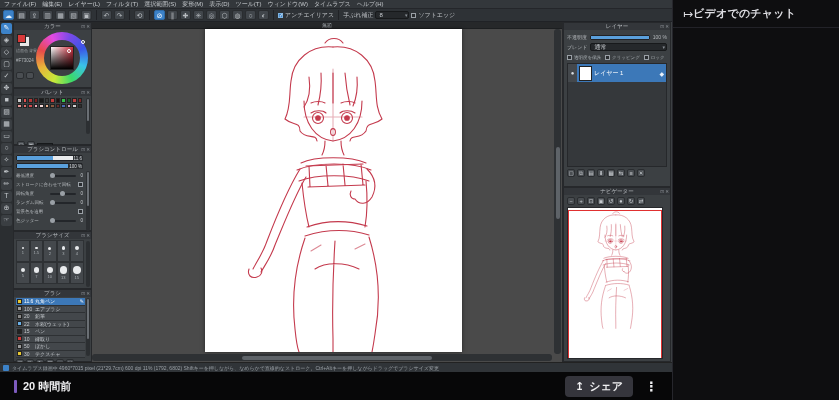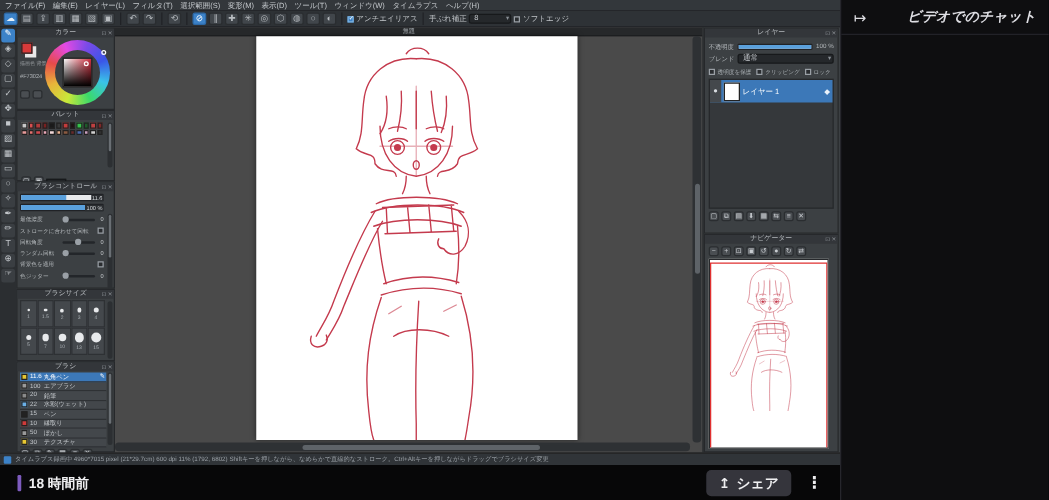--- a/index.html
+++ b/index.html
@@ -112,21 +112,21 @@
   .pbar{width:3px;height:13px;background:#7d5bbe;border-radius:1px;margin-right:6px;}
   .tstamp{color:#efeff1;font-size:11px;font-weight:bold;}
   .bbright{margin-left:auto;display:flex;align-items:center;gap:12px;}
   .sharebtn{display:flex;align-items:center;gap:5px;height:21px;background:#35353c;border-radius:4px;padding:0 10px;color:#efeff1;font-size:11px;font-weight:bold;}
   .sharebtn .shic{font-size:11px;}
   .kebab{color:#efeff1;font-size:13px;font-weight:bold;}
   
   .chatcol{position:absolute;left:672px;top:0;width:167px;height:400px;background:#0e0e10;border-left:1px solid #26262c;}
   .chathead{height:28px;display:flex;align-items:center;border-bottom:1px solid #222228;padding:0 10px;}
   .collapse{color:#dedee3;font-size:12px;}
-  .chattitle{flex:1;text-align:right;color:#dedee3;font-size:11px;font-weight:600;letter-spacing:.2px;font-style:italic;}
+  .chattitle{flex:1;text-align:left;color:#dedee3;font-size:11px;font-weight:600;letter-spacing:.2px;}
   svg.sk{display:block;}
 </style>
 </head>
 <body>
 
 <div class="stage">
 
   <svg width="0" height="0" style="position:absolute">
     <symbol id="sk" viewBox="0 0 257 323">
       <g fill="none" stroke="#c43a4d" stroke-width="1.1" stroke-linecap="round">
@@ -543,21 +543,21 @@
     </div>
 
     <div class="statusbar">
       <i class="sic"></i>
       <span class="stxt">タイムラプス録画中  4960*7015 pixel (21*29.7cm)  600 dpi  11%  (1792, 6802)  Shiftキーを押しながら、なめらかで直線的なストローク。Ctrl+Altキーを押しながらドラッグでブラシサイズ変更</span>
     </div>
   </div>
 
   <div class="bottombar">
     <i class="pbar"></i>
-    <span class="tstamp">18 時間前</span>
+    <span class="tstamp">20 時間前</span>
     <div class="bbright">
       <div class="sharebtn">
         <span class="shic">↥</span>
         <span>シェア</span>
       </div>
       <span class="kebab">⋮</span>
     </div>
   </div>
 
   <div class="chatcol">

